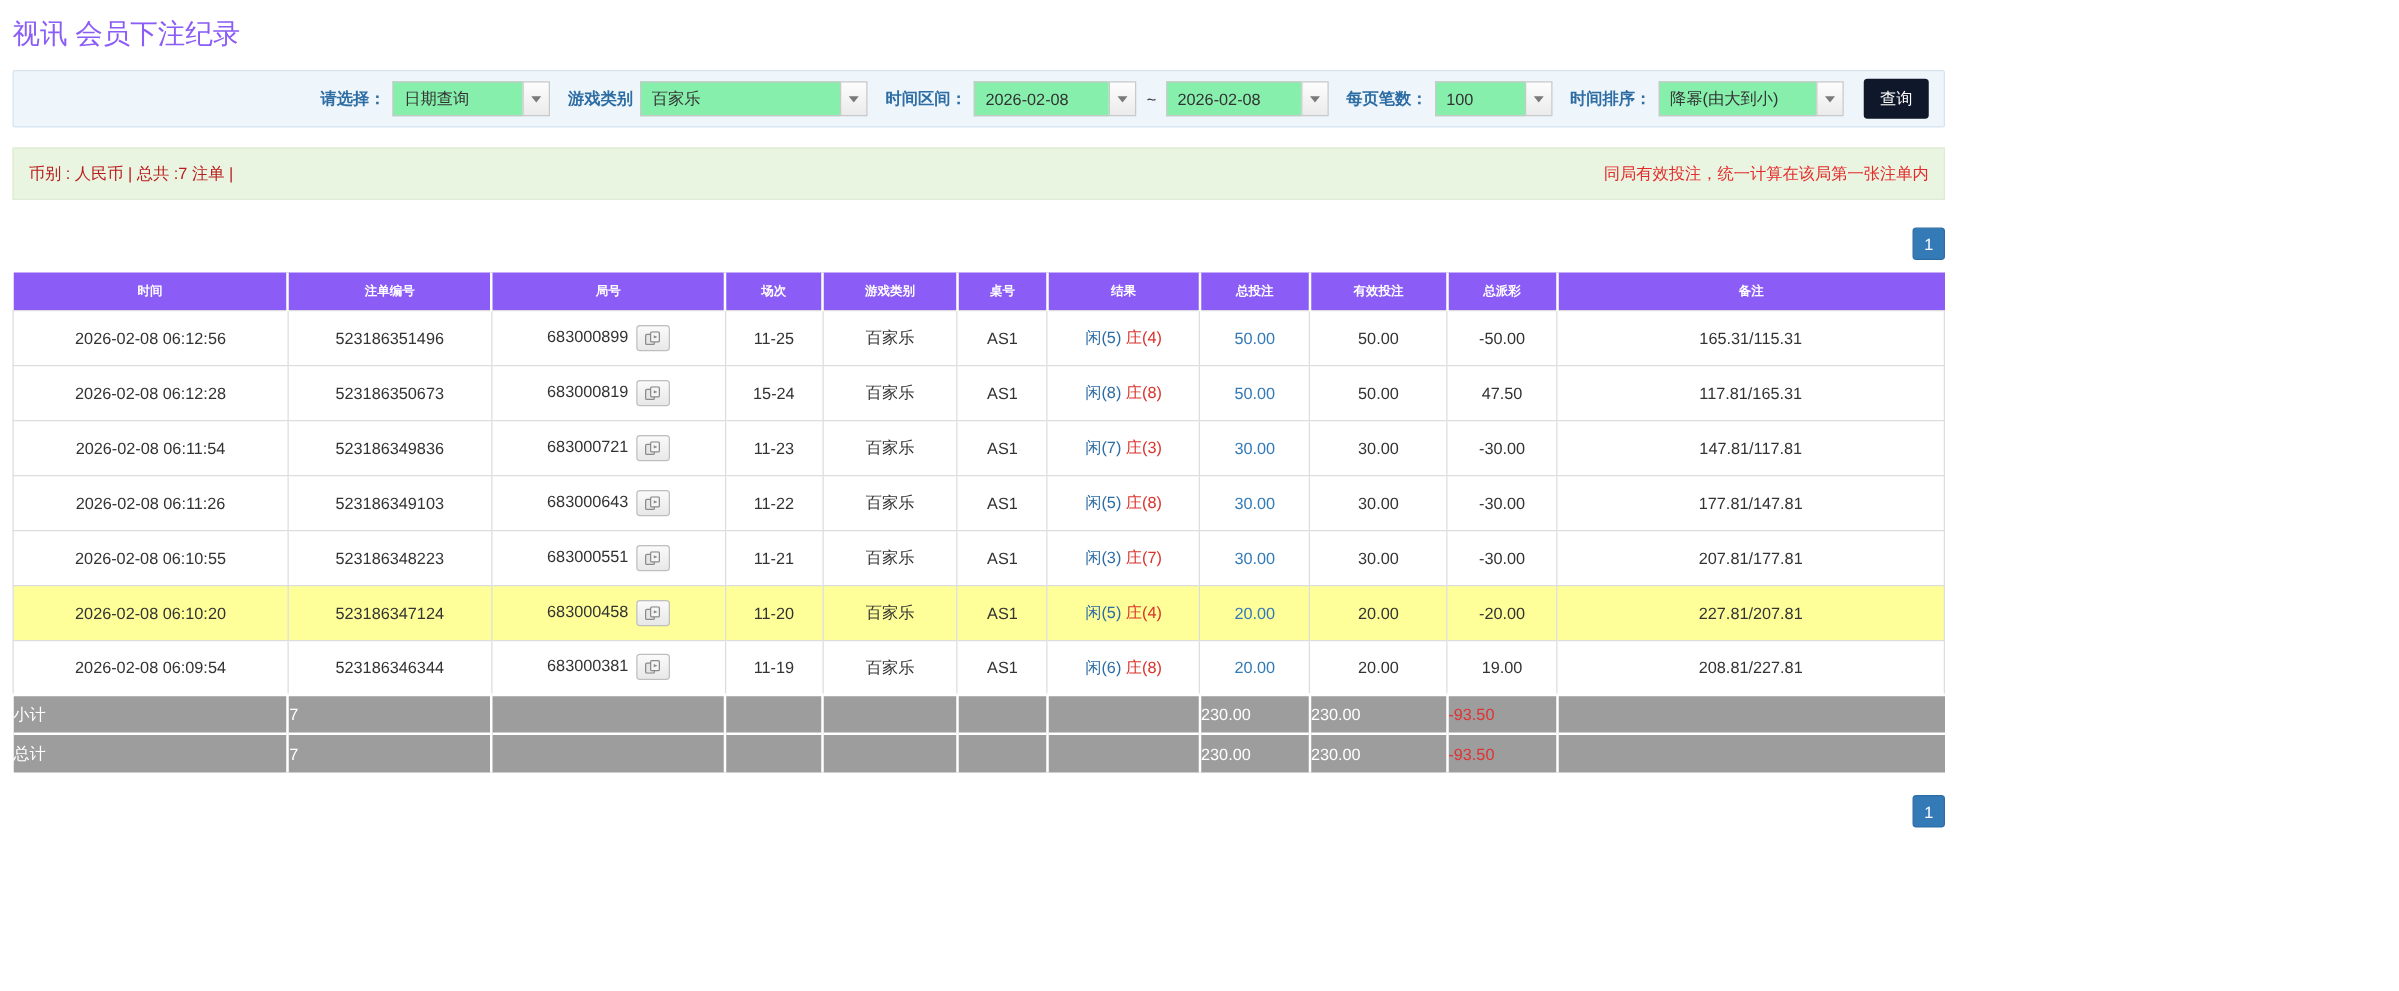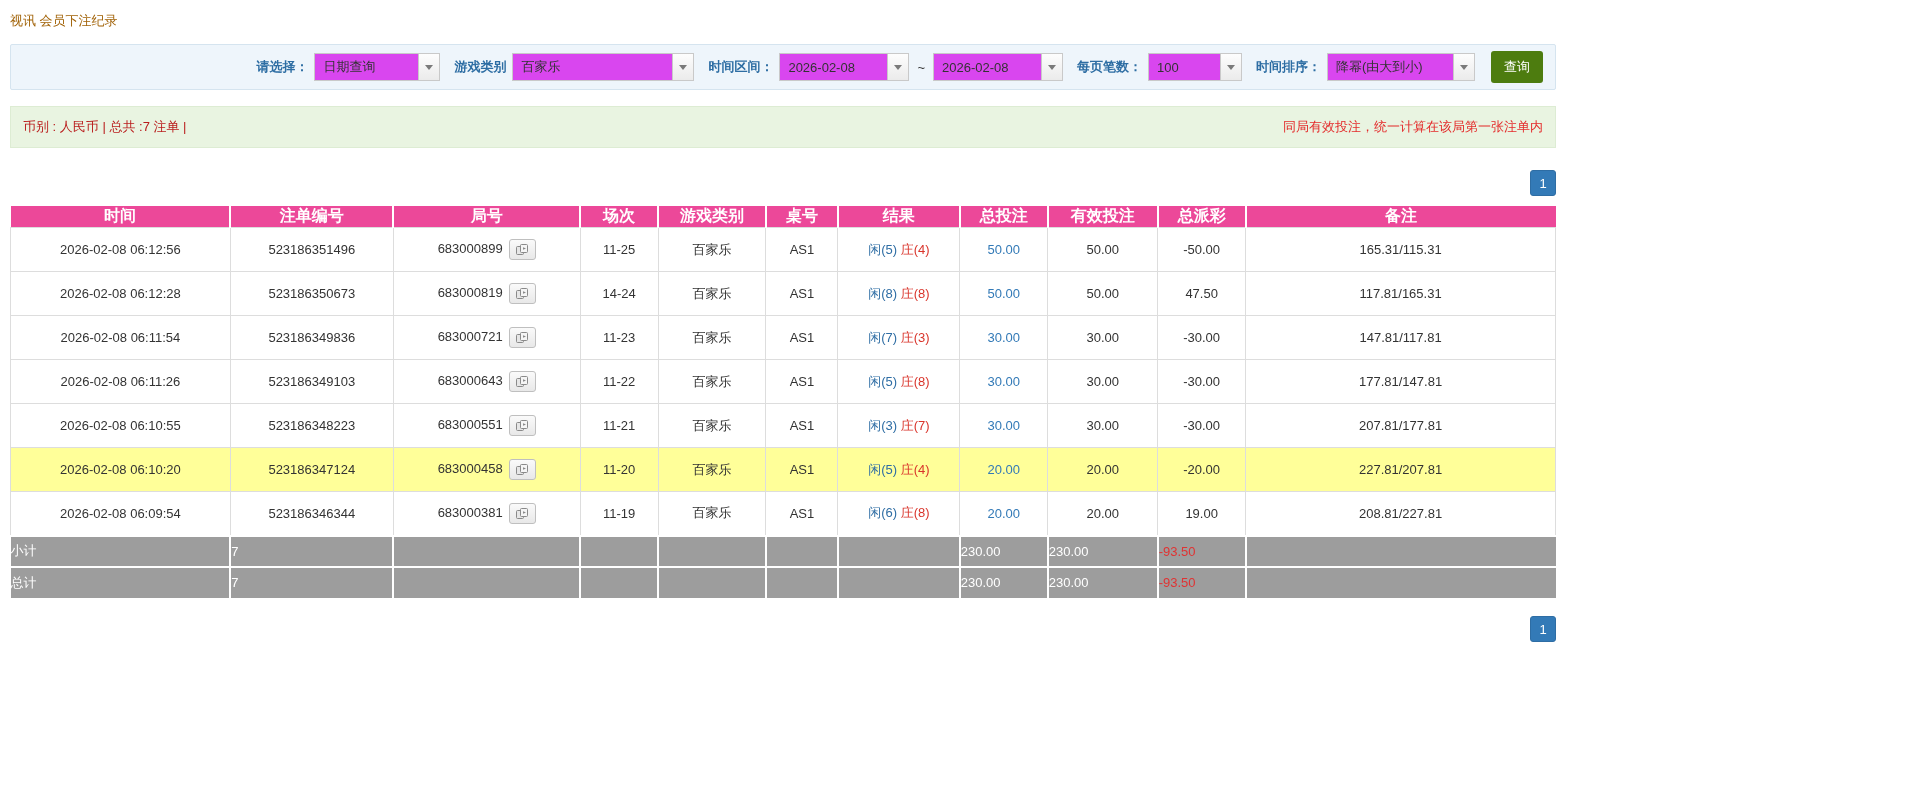--- a/index.html
+++ b/index.html
@@ -6,21 +6,21 @@
   html, body { background: #fff; }
   body {
     font-family: "Liberation Sans", "DejaVu Sans", sans-serif;
     font-size: 13px;
     color: #333;
     width: 1919px;
     min-height: 793px;
   }
   .page { width: 1546px; margin-left: 10px; padding-top: 12px; }
 
-  .page-title { font-size: 13px; color: #a16207; font-weight: 400; margin-bottom: 14px; }
+  .page-title { font-size: 22px; color: #8b5cf6; font-weight: 400; margin-bottom: 14px; }
 
   
   .filter-bar {
     background: #eef5fb;
     border: 1px solid #d5e4ef;
     border-radius: 2px;
     padding: 8px 12px;
     display: flex;
     align-items: center;
     gap: 6px;
@@ -31,42 +31,42 @@
   .filter-label:first-child { margin-left: 0; }
   .combo { display: inline-flex; align-items: stretch; }
   .combo input {
     border: 1px solid #c9c9c9;
     border-right: none;
     height: 28px;
     padding: 0 8px;
     font-size: 13px;
     color: #333;
     font-family: inherit;
-    background: #d946ef;
+    background: #86efac;
     outline: none;
   }
   .combo .caret-btn {
     width: 22px;
     height: 28px;
     border: 1px solid #c9c9c9;
     background: linear-gradient(#fdfdfd, #ebebeb);
     display: flex; align-items: center; justify-content: center;
     cursor: pointer;
   }
   .caret-icon {
     width: 0; height: 0;
     border-left: 4px solid transparent;
     border-right: 4px solid transparent;
     border-top: 5px solid #7a7a7a;
     display: inline-block;
   }
   .tilde { color: #333; margin: 0 2px; }
   .search-btn {
     margin-left: 10px;
-    background: #4d7c0f;
+    background: #0f172a;
     color: #fff;
     border: none;
     border-radius: 3px;
     padding: 7px 13px;
     font-size: 13px;
     font-family: inherit;
     cursor: pointer;
   }
 
   
@@ -94,25 +94,25 @@
     text-align: center;
     border-radius: 3px;
     font-size: 13px;
     cursor: pointer;
     border: 1px solid #2e6da4;
   }
 
   
   table.records { width: 100%; border-collapse: collapse; }
   table.records thead th {
-    background: #ec4899;
+    background: #8b5cf6;
     color: #fff;
-    font-size: 16px;
+    font-size: 10px;
     font-weight: bold;
-    height: 20px;
+    height: 30px;
     text-align: center;
     border-right: 2px solid #fff;
   }
   table.records thead th:last-child { border-right: none; }
   table.records tbody.data td {
     border: 1px solid #ddd;
     height: 44px;
     text-align: center;
     font-size: 13px;
     background: #fff;
@@ -275,21 +275,21 @@
     <td>523186350673</td>
     <td>
       <span>683000819</span><button class="replay-btn">
               <svg width="13" height="11" viewBox="0 0 13 11">
                 <rect x="0.5" y="2.5" width="7" height="8" rx="1" fill="#e6e6e6" stroke="#8a8a8a"></rect>
                 <rect x="4.5" y="0.5" width="7" height="8" rx="1" fill="#f5f5f5" stroke="#8a8a8a"></rect>
                 <path d="M7 3.2 L10 4.5 L7 5.8 Z" fill="#8a8a8a"></path>
               </svg>
             </button>
     </td>
-    <td>14-24</td>
+    <td>15-24</td>
     <td>百家乐</td>
     <td>AS1</td>
     <td>
       <span class="result-player">闲(8)</span>
       <span class="result-banker">庄(8)</span>
     </td>
     <td><a class="bet-link">50.00</a></td>
     <td>50.00</td>
     <td>47.50</td>
     <td>117.81/165.31</td>

